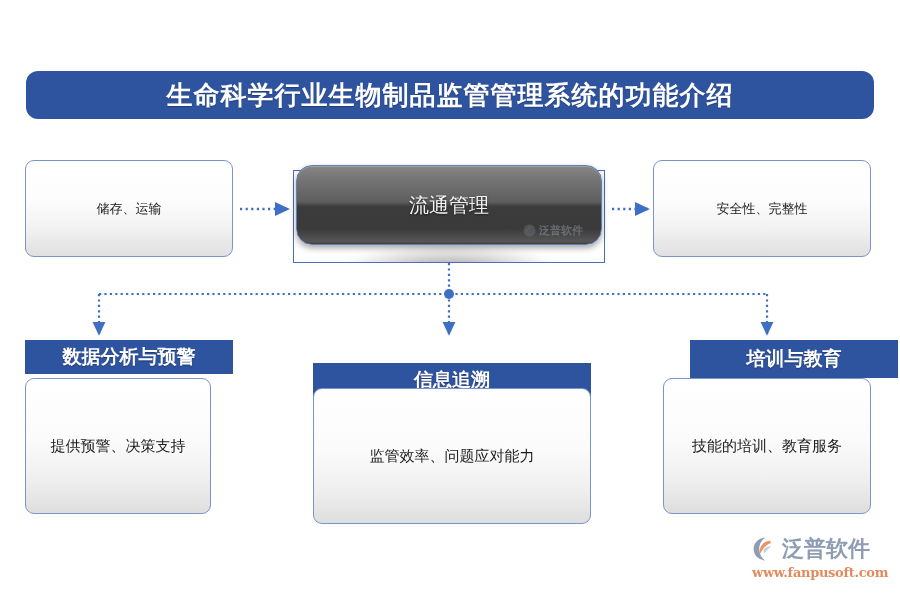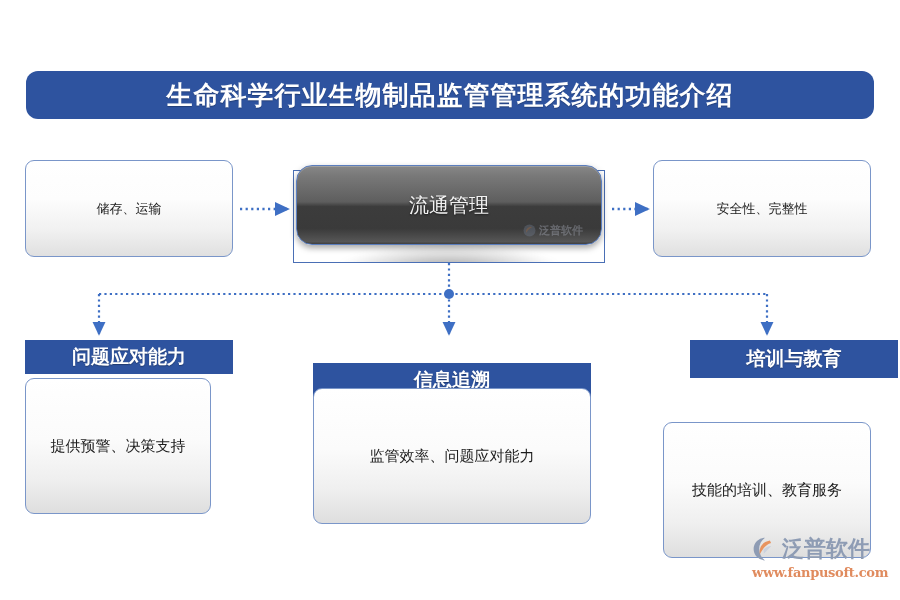--- a/index.html
+++ b/index.html
@@ -180,21 +180,21 @@
     color: #1c1c1c;
     font-size: 15px;
     font-family: "DejaVu Serif", "Liberation Serif", serif;
   }
 
   #hdr-0 { left: 25px;  top: 340px; width: 208px; height: 34px; }
   #body-0 { left: 25px; top: 378px; width: 186px; height: 136px; }
   #hdr-1 { left: 313px; top: 340px; width: 278px; height: 34px; margin-top: 23px; }
   #body-1 { left: 313px; top: 388px; width: 278px; height: 136px; }
   #hdr-2 { left: 690px; top: 340px; width: 208px; height: 38px; }
-  #body-2 { left: 663px; top: 378px; width: 208px; height: 136px; margin-top: 44px; }
+  #body-2 { left: 663px; top: 378px; width: 208px; height: 136px; }
 
   
   .connectors {
     position: absolute;
     left: 0;
     top: 0;
     width: 900px;
     height: 600px;
     pointer-events: none;
   }
@@ -277,21 +277,21 @@
         <span class="wm-text">泛普软件</span>
       </span>
     </div>
   </div>
 
   <div class="light-card" id="box-safety">
     <span class="card-text">安全性、完整性</span>
   </div>
 
   <div class="col-header" id="hdr-0">
-    <span class="hdr-text">问题应对能力</span>
+    <span class="hdr-text">数据分析与预警</span>
   </div>
   <div class="col-body" id="body-0">
     <span class="body-text">提供预警、决策支持</span>
   </div>
 
   <div class="col-header" id="hdr-1">
     <span class="hdr-text">信息追溯</span>
   </div>
   <div class="col-body" id="body-1">
     <span class="body-text">监管效率、问题应对能力</span>

